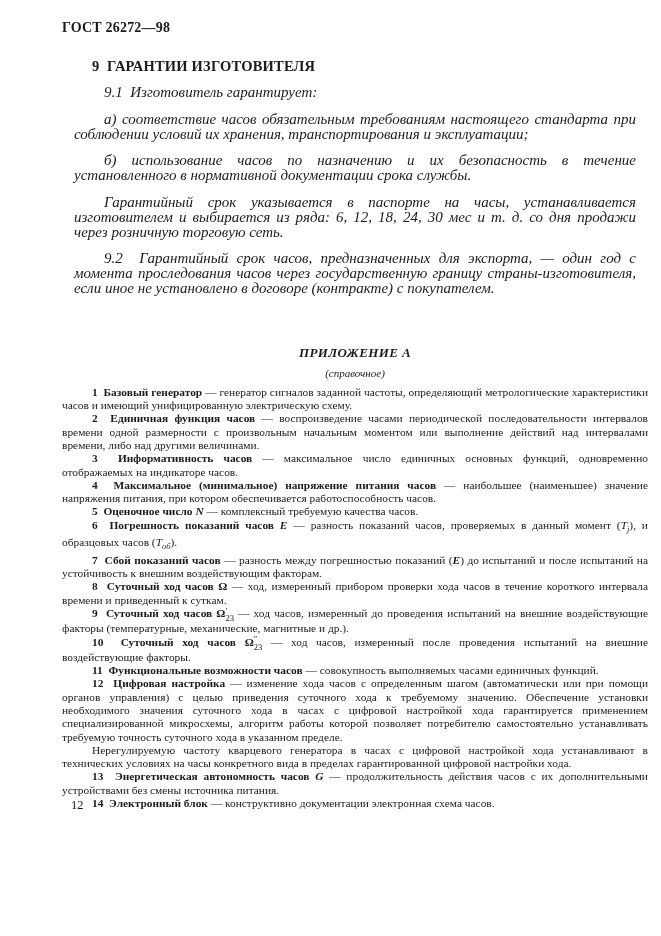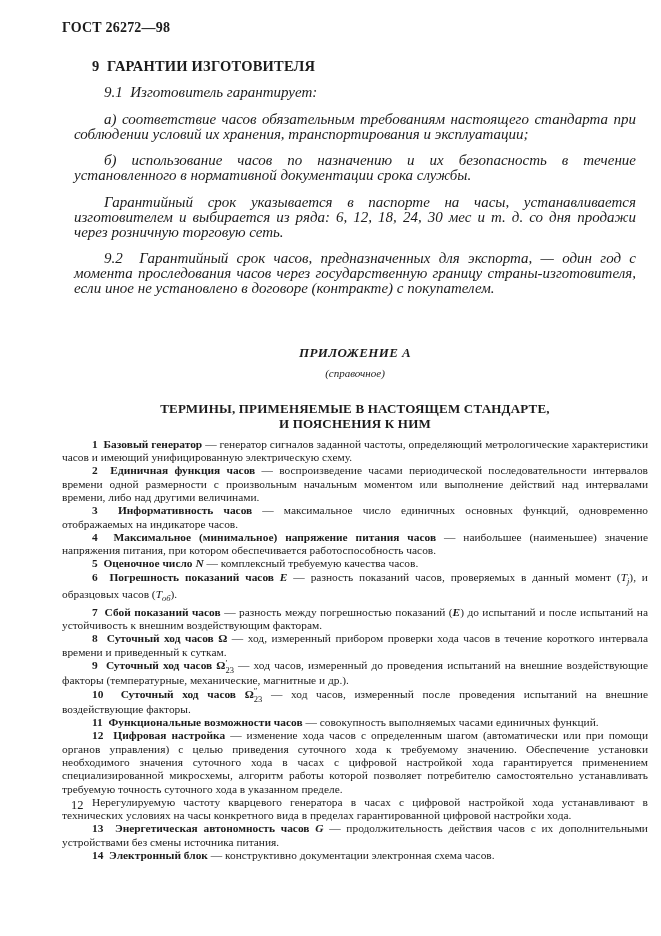--- a/index.html
+++ b/index.html
@@ -60,24 +60,20 @@
   <p class="body">а) соответствие часов обязательным требованиям настоящего стандарта при соблюдении условий их хранения, транспортирования и эксплуатации;</p>
   <p class="body">б) использование часов по назначению и их безопасность в течение установленного в нормативной документации срока службы.</p>
   <p class="body">Гарантийный срок указывается в паспорте на часы, устанавливается изготовителем и выбирается из ряда: 6, 12, 18, 24, 30 мес и т. д. со дня продажи через розничную торговую сеть.</p>
   <p class="body">9.2&nbsp; Гарантийный срок часов, предназначенных для экспорта, — один год с момента проследования часов через государственную границу страны-изготовителя, если иное не установлено в договоре (контракте) с покупателем.</p>
 
   <div class="appendix-head">
     <div class="app-title">ПРИЛОЖЕНИЕ А</div>
     <div class="app-sub">(справочное)</div>
   </div>
 
-  <div class="terms-heading">
-    <div>ТЕРМИНЫ, ПРИМЕНЯЕМЫЕ В НАСТОЯЩЕМ СТАНДАРТЕ,</div>
-    <div>И ПОЯСНЕНИЯ К НИМ</div>
-  </div>
 
   <div class="terms">
 
     <p class="term"><b class="lead">1&nbsp; Базовый генератор</b> <span>— генератор сигналов заданной частоты, определяющий метрологические характеристики часов и имеющий унифицированную электрическую схему.</span></p>
 
     <p class="term"><b class="lead">2&nbsp; Единичная функция часов</b> <span>— воспроизведение часами периодической последовательности интервалов времени одной размерности с произвольным начальным моментом или выполнение действий над интервалами времени, либо над другими величинами.</span></p>
 
     <p class="term"><b class="lead">3&nbsp; Информативность часов</b> <span>— максимальное число единичных основных функций, одновременно отображаемых на индикаторе часов.</span></p>
 
     <p class="term"><b class="lead">4&nbsp; Максимальное (минимальное) напряжение питания часов</b> <span>— наибольшее (наименьшее) значение напряжения питания, при котором обеспечивается работоспособность часов.</span></p>

